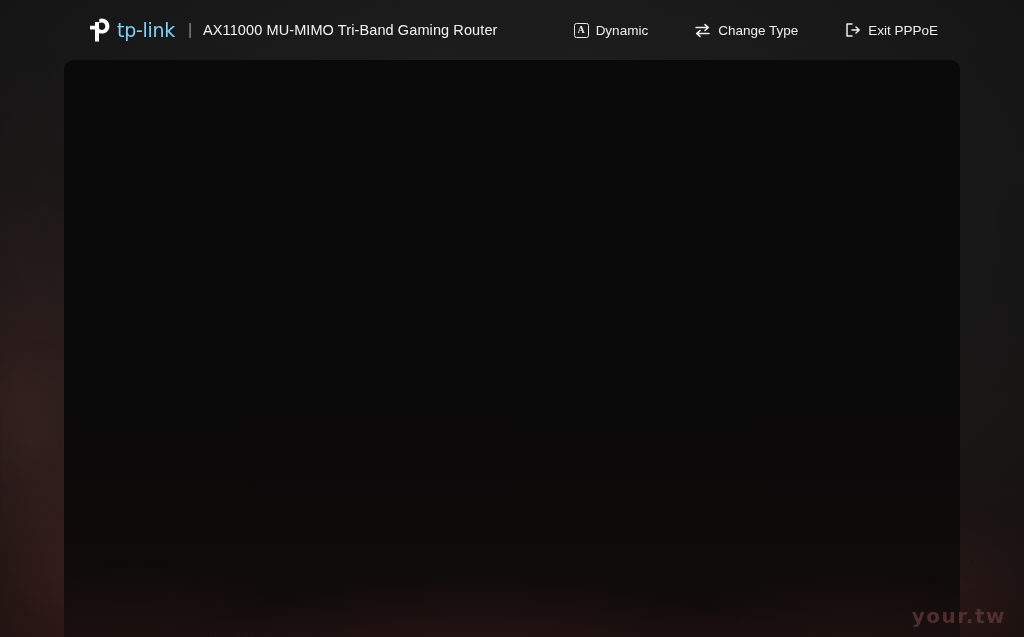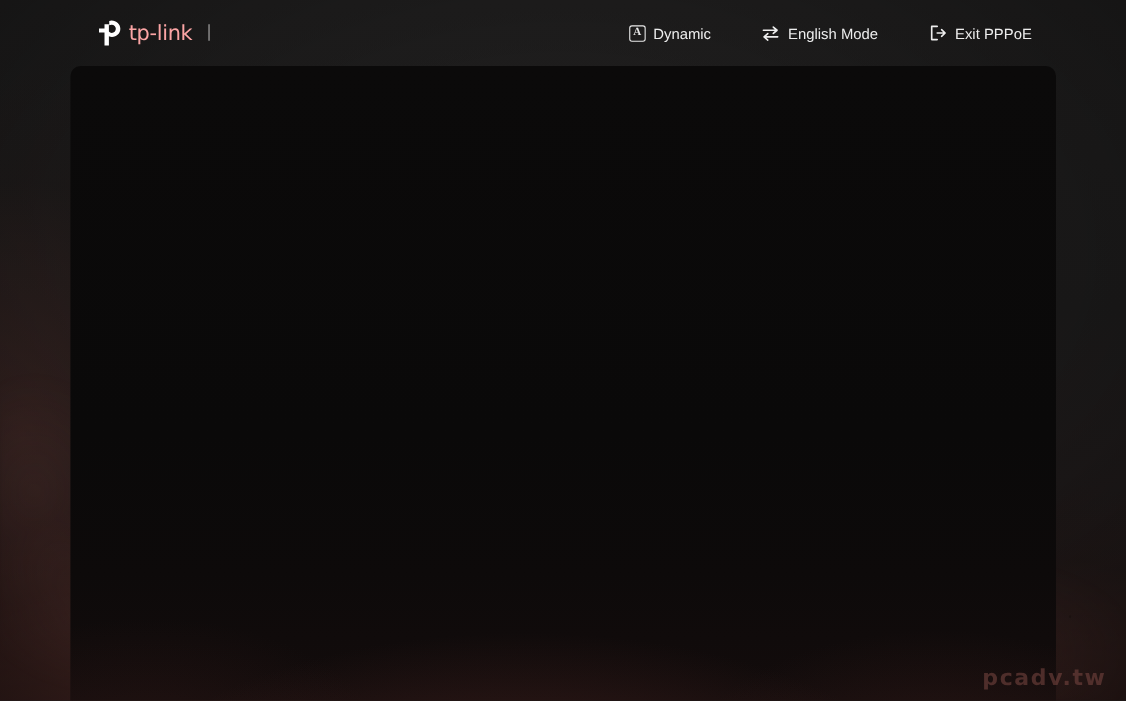--- a/index.html
+++ b/index.html
@@ -57,21 +57,21 @@
   .header {
     position: absolute; top: 0; left: 0;
     width: 1024px; height: 60px;
     display: flex; align-items: center;
     z-index: 6;
   }
   .brand { display: flex; align-items: center; margin-left: 88px; }
   .tplink-logo { display: flex; align-items: center; }
   .logo-mark { width: 26px; height: 24px; margin-right: 3px; }
   .logo-word {
-    color: #fca5a5; font-size: 19px; letter-spacing: -0.3px;
+    color: #7dd3fc; font-size: 19px; letter-spacing: -0.3px;
     font-family: "DejaVu Sans", sans-serif; font-weight: 400;
   }
   .brand-sep { color: #8c8c8c; font-size: 16px; margin: 0 11px 0 13px; }
   .model-name {
     color: #f2f2f2; font-size: 14.5px; letter-spacing: .1px; white-space: nowrap;
   }
   .header-actions {
     margin-left: auto; margin-right: 86px;
     display: flex; align-items: center; gap: 0;
   }
@@ -228,37 +228,38 @@
     <div class="brand">
       <div class="tplink-logo">
         <span class="ic logo-mark">
           <svg width="26" height="24" viewBox="0 0 26 24" aria-hidden="true">
             <path d="M13.4 0.6 C17.9 0.6 21.4 3.9 21.4 8.2 C21.4 12.5 18.0 15.6 13.8 15.6 C12.7 15.6 11.8 15.4 11.0 15.0 L11.0 23.4 L7.0 23.4 L7.0 11.6 L2.0 11.6 L2.0 7.8 L7.0 7.8 L7.0 4.0 L11.0 4.0 L11.0 10.6 C11.6 11.4 12.5 11.9 13.6 11.9 C15.7 11.9 17.3 10.3 17.3 8.2 C17.3 6.1 15.7 4.4 13.5 4.4 C12.7 4.4 11.9 4.6 11.3 5.0 L11.3 1.1 C12.0 0.8 12.7 0.6 13.4 0.6 Z" fill="#ffffff"></path>
           </svg>
         </span>
         <span class="logo-word">tp-link</span>
       </div>
       <span class="brand-sep">|</span>
+      <span class="model-name">AX11000 MU-MIMO Tri-Band Gaming Router</span>
     </div>
 
     <div class="header-actions">
 
       <div class="hact">
         <span class="ic ic-lang">A</span>
         <span>Dynamic</span>
       </div>
 
       <div class="hact">
         <span class="ic">
           <svg width="17" height="15" viewBox="0 0 17 15" aria-hidden="true">
             <path d="M2 4.5 H14 M11 1.6 L14.4 4.5 L11 7.4" stroke="#ededed" stroke-width="1.5" fill="none" stroke-linecap="round" stroke-linejoin="round"></path>
             <path d="M15 10.5 H3 M6 7.6 L2.6 10.5 L6 13.4" stroke="#ededed" stroke-width="1.5" fill="none" stroke-linecap="round" stroke-linejoin="round"></path>
           </svg>
         </span>
-        <span>English Mode</span>
+        <span>Change Type</span>
       </div>
 
       <div class="hact">
         <span class="ic">
           <svg width="17" height="16" viewBox="0 0 17 16" aria-hidden="true">
             <path d="M8 2 H3 V14 H8" stroke="#ededed" stroke-width="1.5" fill="none" stroke-linecap="round" stroke-linejoin="round"></path>
             <path d="M8 8 H15 M12 5 L15.2 8 L12 11" stroke="#ededed" stroke-width="1.5" fill="none" stroke-linecap="round" stroke-linejoin="round"></path>
           </svg>
         </span>
         <span>Exit PPPoE</span>
@@ -335,16 +336,16 @@
     </div>
 
     <div class="footer-btns">
       <div class="btn-back">BACK</div>
       <div class="btn-next">NEXT</div>
     </div>
 
   </div>
 
   <div class="watermark">
-    <div class="wm-en">pcadv.tw</div>
+    <div class="wm-en">your.tw</div>
   </div>
 
 </div>
 
 </body></html>

